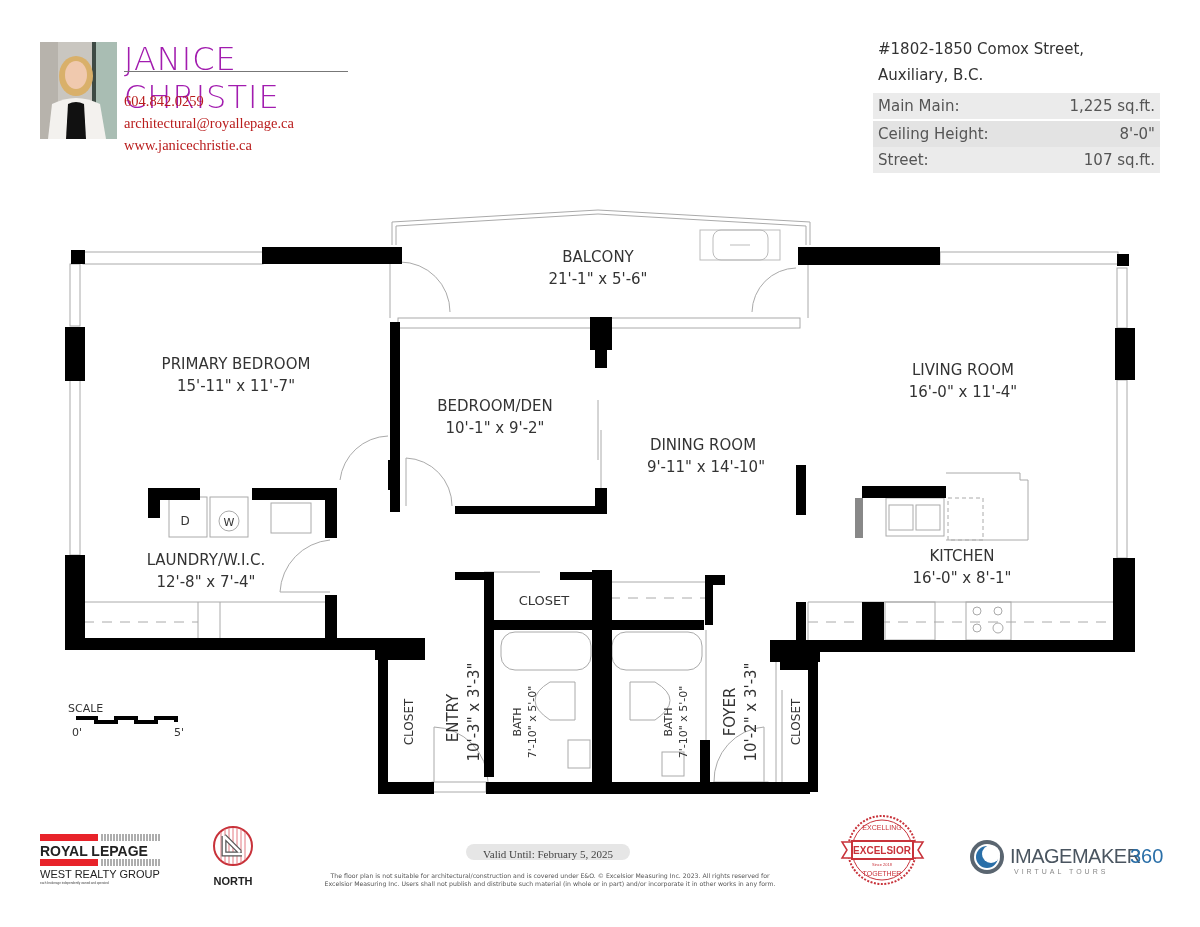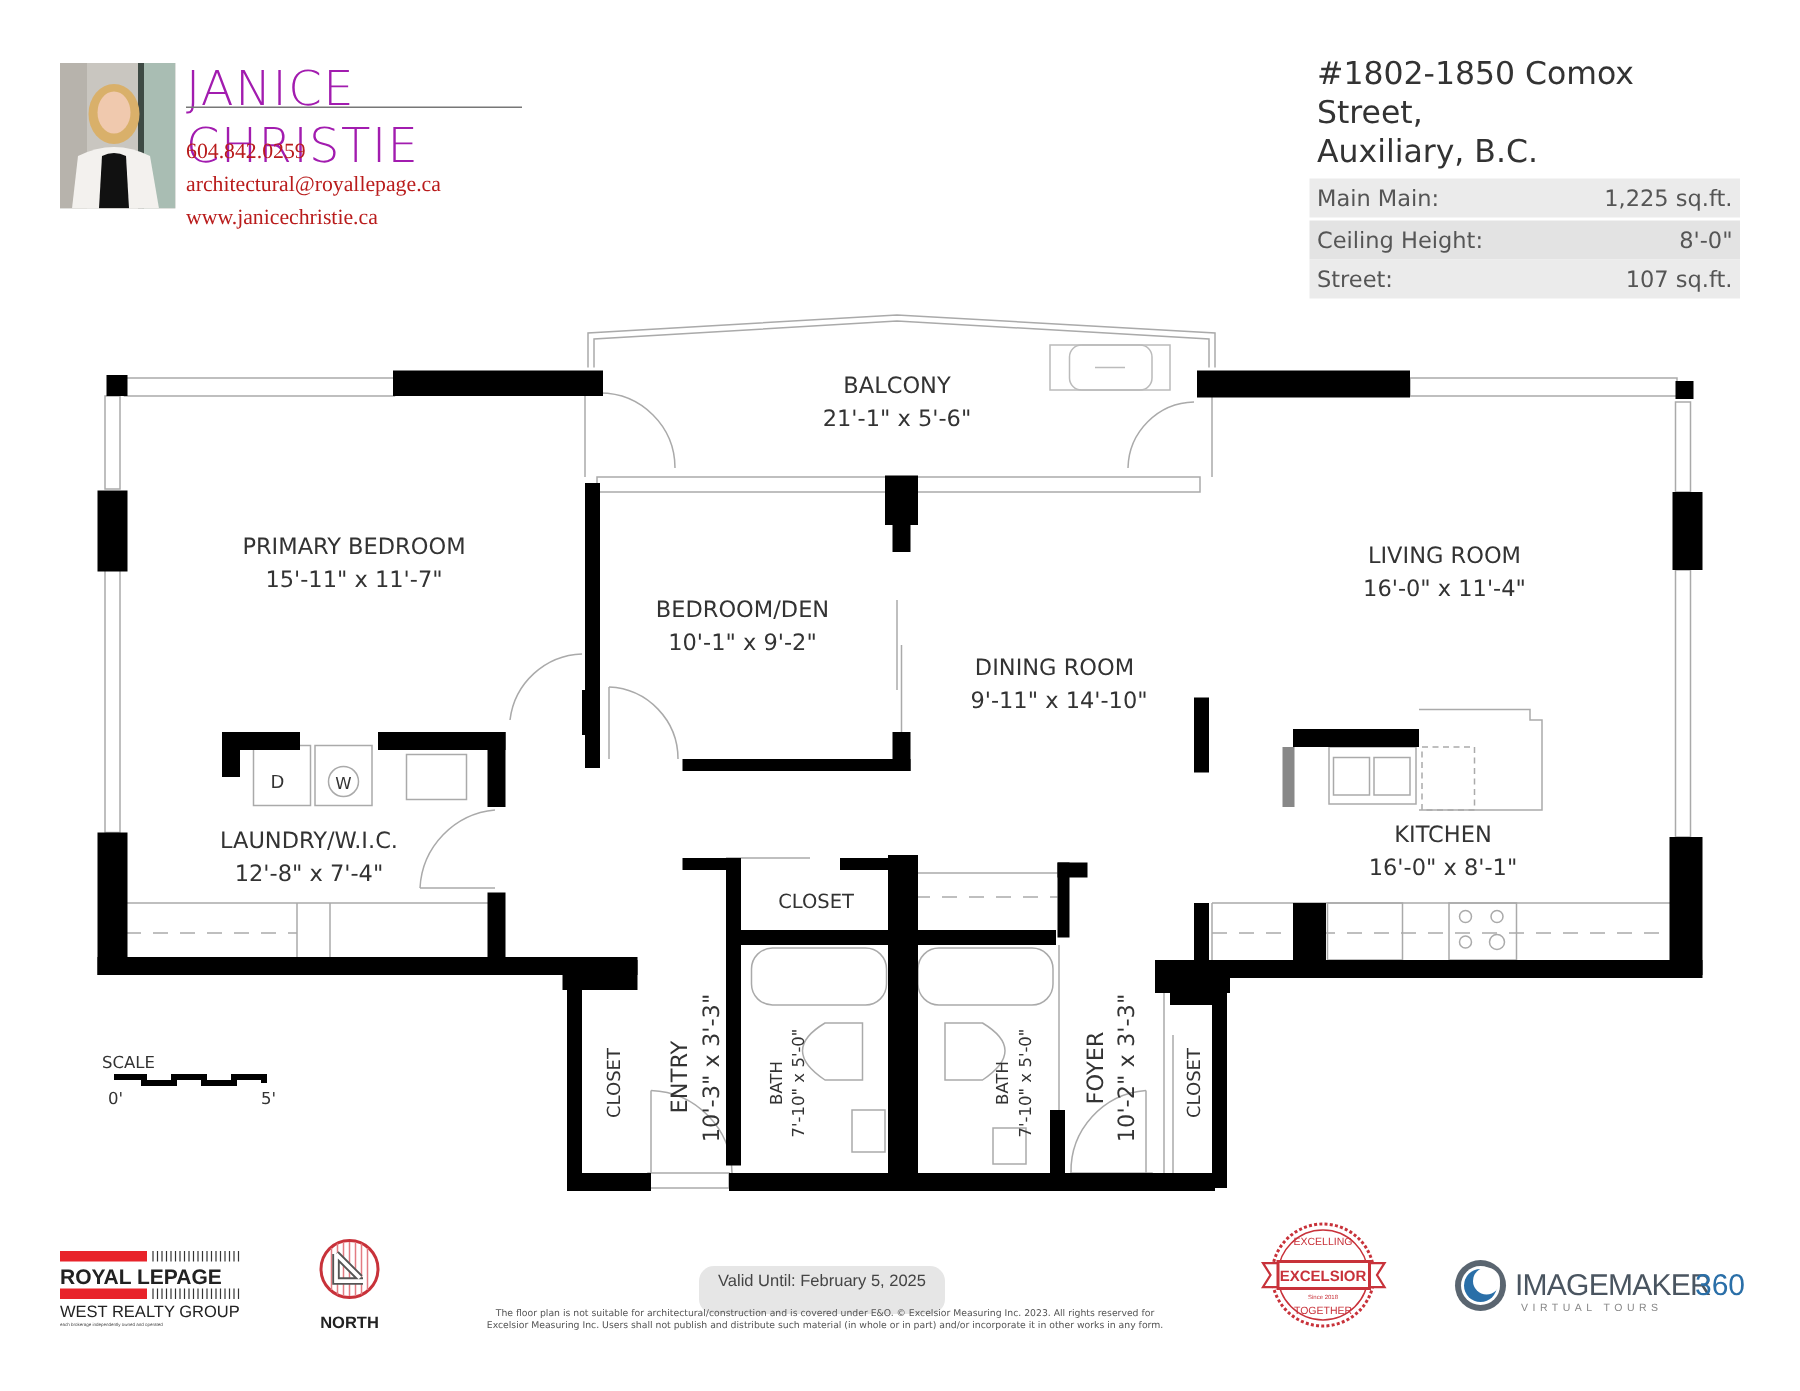--- a/index.html
+++ b/index.html
@@ -3,28 +3,28 @@
 <meta charset="utf-8">
 <style>
   html, body { margin:0; padding:0; background:#ffffff; }
   body { width:1200px; height:927px; position:relative; overflow:hidden; font-family:"Liberation Sans", sans-serif; color:#333; }
   .agent { position:absolute; left:40px; top:40px; width:320px; height:105px; }
   .agent-photo { position:absolute; left:0; top:2px; width:77px; height:97px; overflow:hidden; background:#d8d6d2; }
   .agent-name { position:absolute; left:84px; top:0px; font-size:32px; letter-spacing:1px; color:#a21caf; font-family:"DejaVu Sans", sans-serif; font-weight:300; }
   .agent-rule { position:absolute; left:84px; top:31px; width:224px; height:1px; background:#777; }
   .agent-line { position:absolute; left:84px; font-size:14.5px; color:#b91c1c; font-family:Liberation Serif, serif;margin-top:17px; }
   .info { position:absolute; left:873px; top:36px; width:287px; }
-  .addr { font-size:21px; line-height:26px; color:#333; font-family:"DejaVu Sans", sans-serif; padding-left:5px; }
+  .addr { font-size:15px; line-height:26px; color:#333; font-family:"DejaVu Sans", sans-serif; padding-left:5px; }
   .row { display:flex; justify-content:space-between; height:26px; line-height:26px; font-size:15px; color:#555; padding:0 5px; font-family:"DejaVu Sans", sans-serif; }
   .row.shade { background:#ebebeb; }
   .row.shade2 { background:#e3e3e3; }
   .row.head { font-weight:bold; color:#333; }
   .plan { position:absolute; left:0; top:0; width:1200px; height:927px; }
   .lbl { font-family:"DejaVu Sans", sans-serif; fill:#333; }
-  .footer-valid { position:absolute; left:466px; top:844px; width:164px; height:32px; border-radius:10px; background:#e6e6e6; font-size:11px; line-height:20px; text-align:center; color:#444; font-family:Liberation Sans, sans-serif; }
+  .footer-valid { position:absolute; left:466px; top:844px; width:164px; height:16px; border-radius:10px; background:#e6e6e6; font-size:11px; line-height:20px; text-align:center; color:#444; font-family:Liberation Serif, serif; }
   .footer-disc { position:absolute; left:280px; top:872px; width:540px; font-size:6.2px; line-height:8px; text-align:center; color:#555; font-family:"DejaVu Sans", sans-serif; }
   .logo-rlp { position:absolute; left:40px; top:832px; width:125px; height:55px; }
   .north { position:absolute; left:208px; top:824px; width:50px; height:66px; }
   .excelsior { position:absolute; left:840px; top:810px; width:85px; height:80px; }
   .imagemaker { position:absolute; left:968px; top:838px; width:200px; height:40px; }
   .scale { position:absolute; left:68px; top:700px; width:130px; height:40px;text-align:center; }
 </style>
 </head>
 <body>
 

